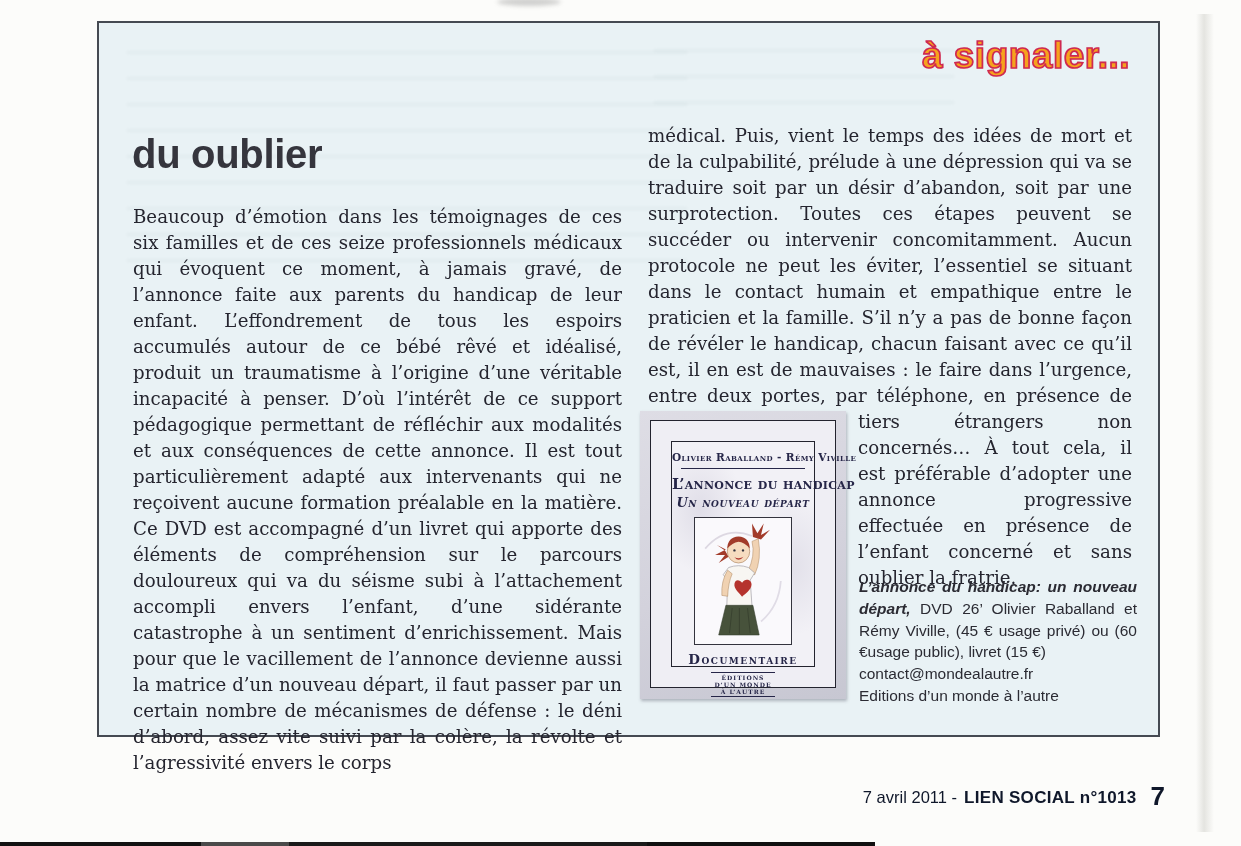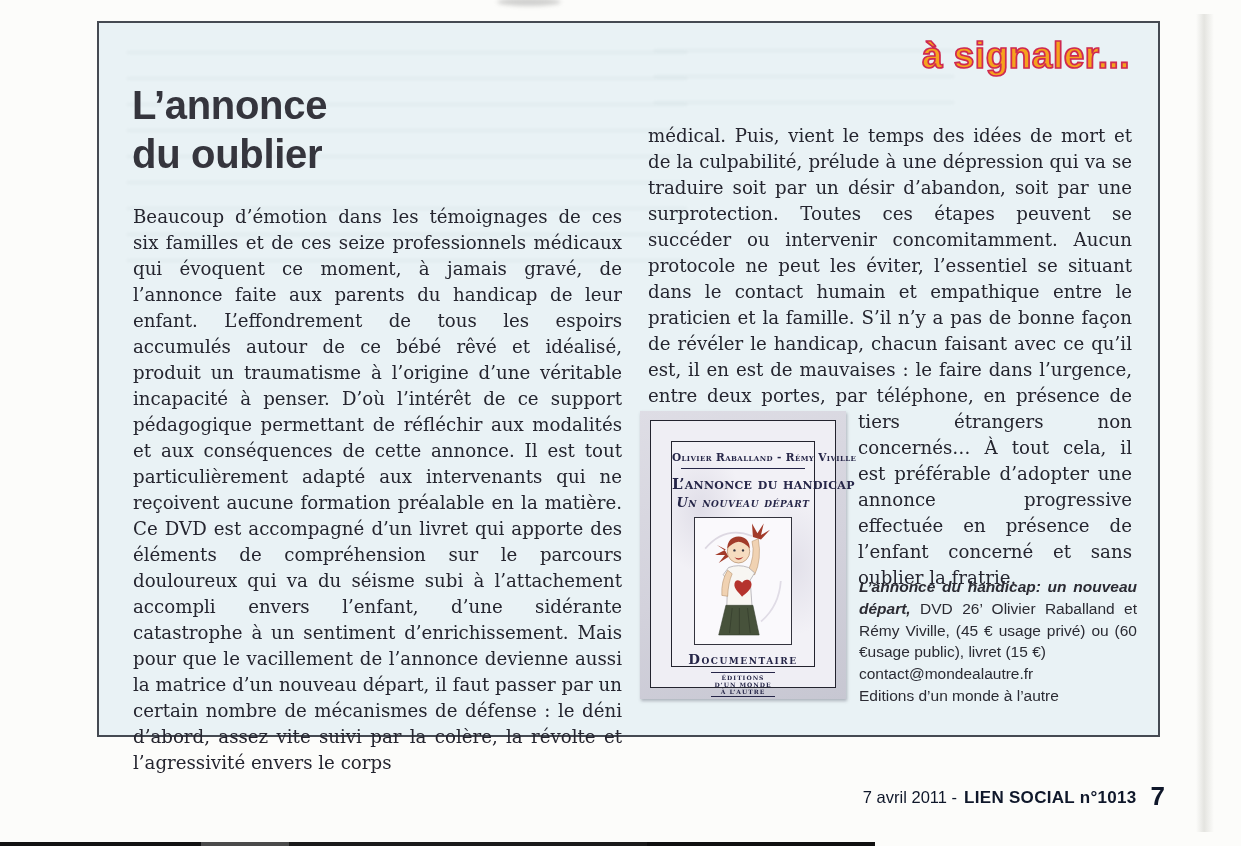--- a/index.html
+++ b/index.html
@@ -134,21 +134,21 @@
 <body>
 
 <div class="page">
 
   <div class="panel">
     <div class="ghost ghost-a"></div>
     <div class="ghost ghost-b"></div>
 
     <div class="signaler">à signaler...</div>
 
-    <h1 class="title"><span>L’annonce</span><br><span>du oublier</span></h1>
+    <h1 class="title"><br><span>du oublier</span></h1>
 
     <div class="col-left body-text">Beaucoup d’émotion dans les témoignages de ces six familles et de ces seize professionnels médicaux qui évoquent ce moment, à jamais gravé, de l’annonce faite aux parents du handicap de leur enfant. L’effondrement de tous les espoirs accumulés autour de ce bébé rêvé et idéalisé, produit un traumatisme à l’origine d’une véritable incapacité à penser. D’où l’intérêt de ce support pédagogique permettant de réfléchir aux modalités et aux conséquences de cette annonce. Il est tout particulièrement adapté aux intervenants qui ne reçoivent aucune formation préalable en la matière. Ce DVD est accompagné d’un livret qui apporte des éléments de compréhension sur le parcours douloureux qui va du séisme subi à l’attachement accompli envers l’enfant, d’une sidérante catastrophe à un sentiment d’enrichissement. Mais pour que le vacillement de l’annonce devienne aussi la matrice d’un nouveau départ, il faut passer par un certain nombre de mécanismes de défense : le déni d’abord, assez vite suivi par la colère, la révolte et l’agressivité envers le corps</div>
 
     <div class="col-right">
       <div class="float-spacer"></div>
 
       <div class="dvd-box">
         <div class="dvd-art">
           <div class="cover">
             <div class="cover-inner">

